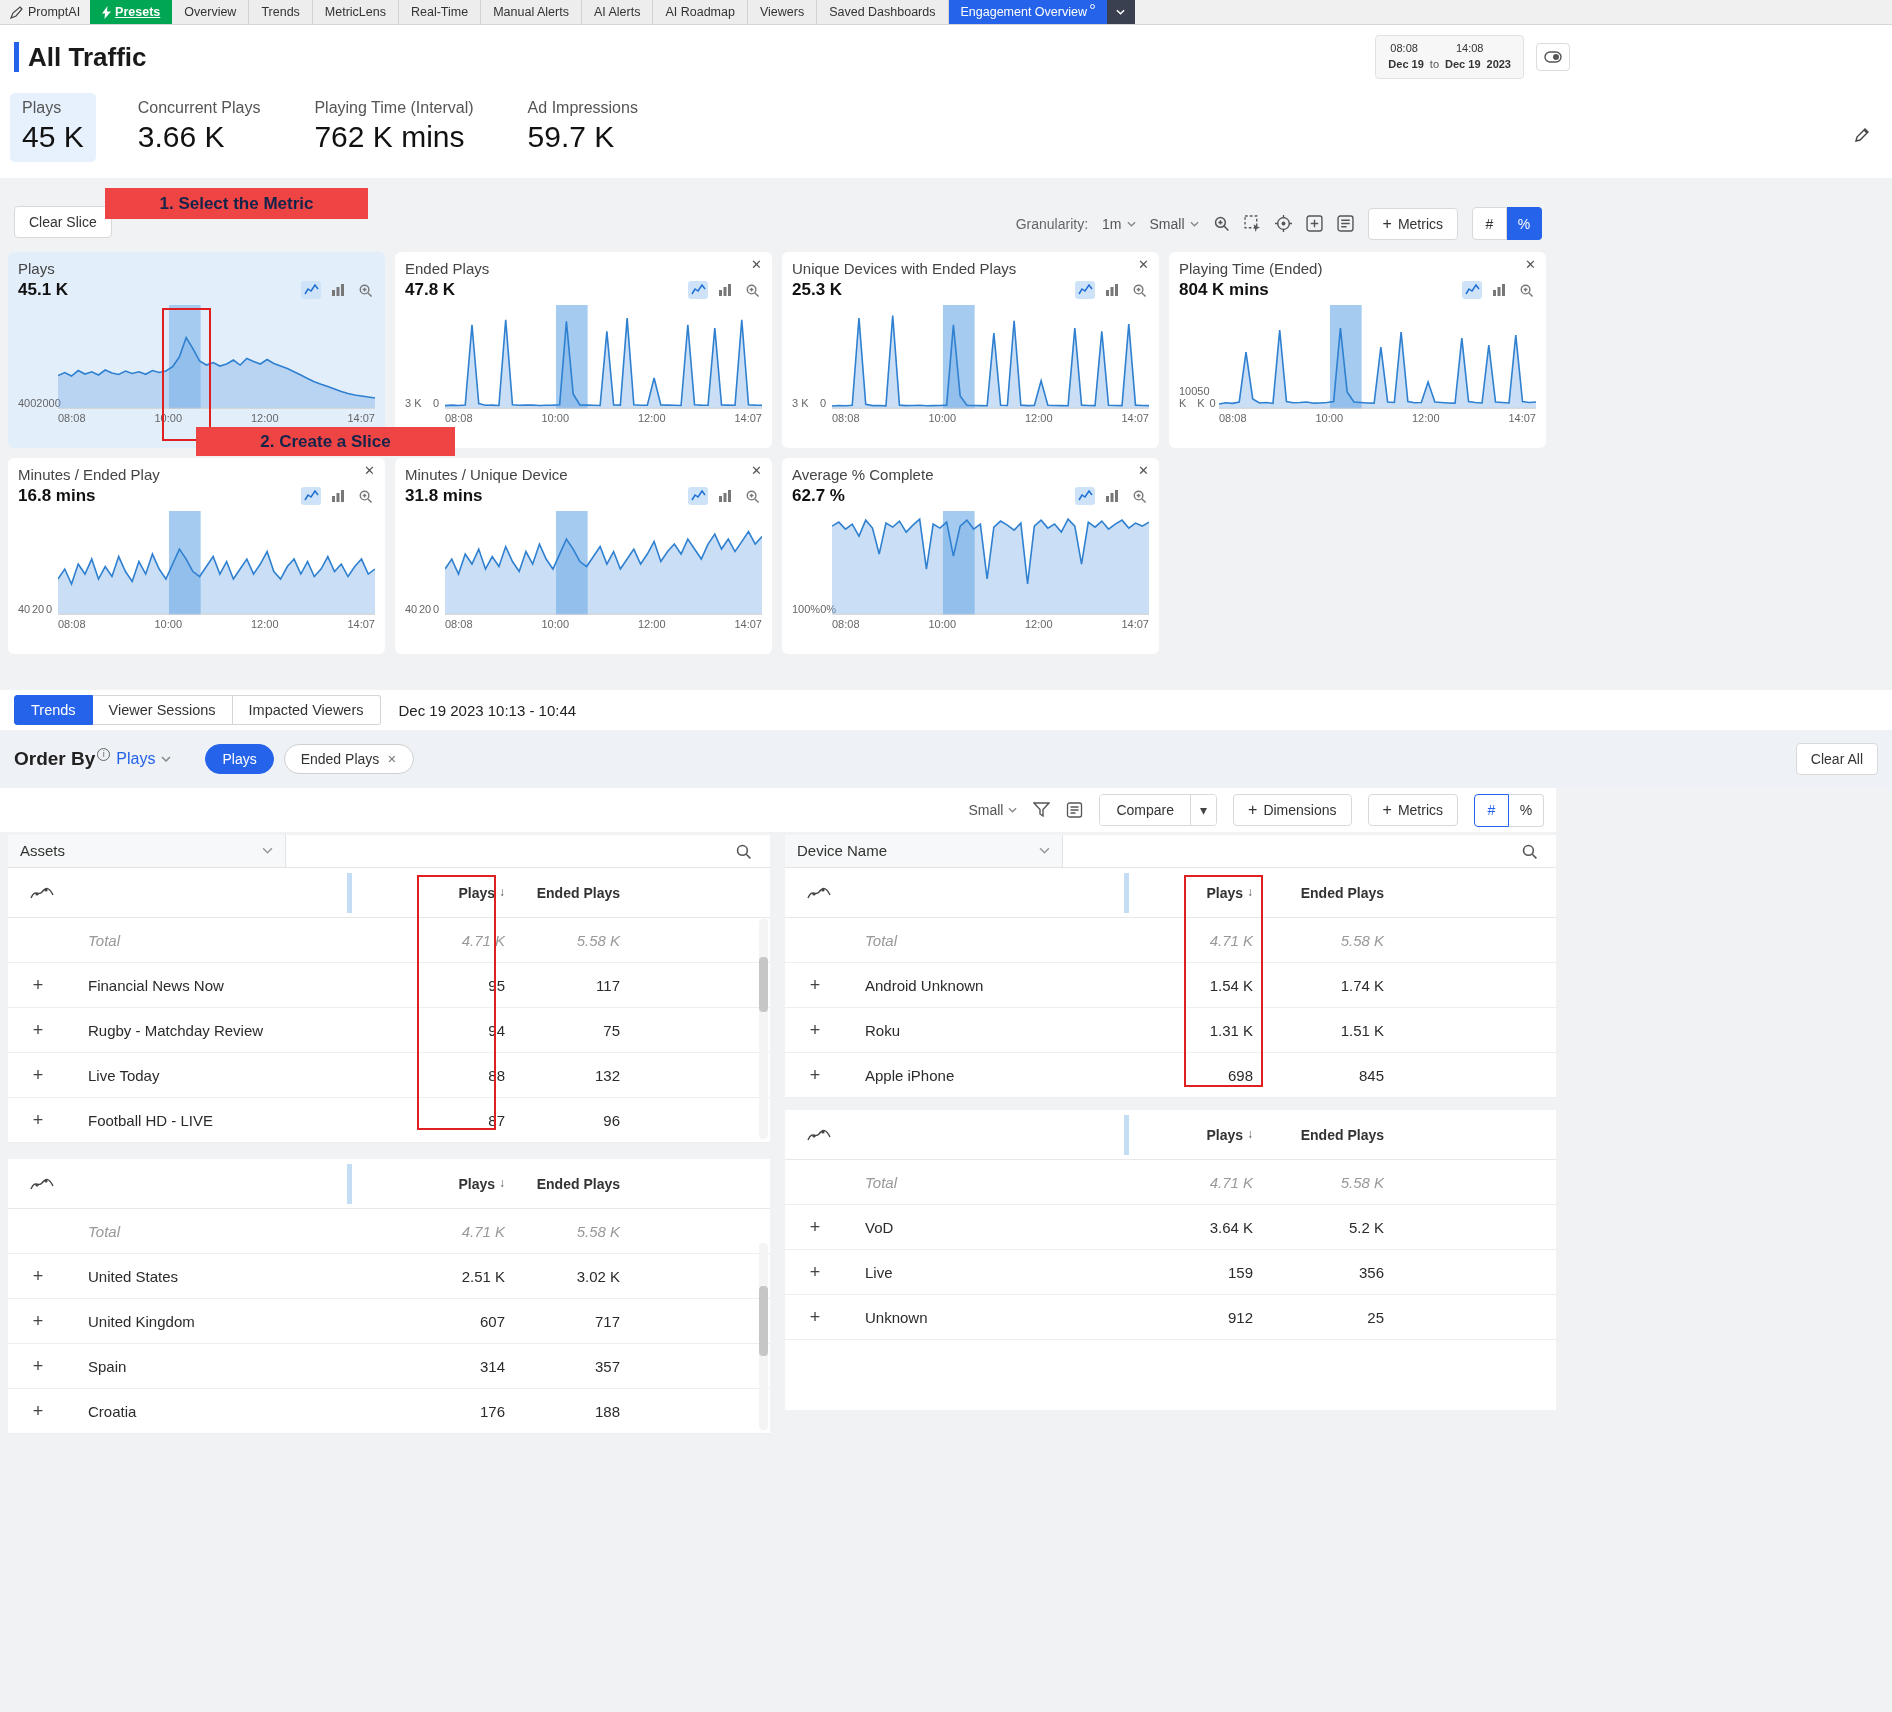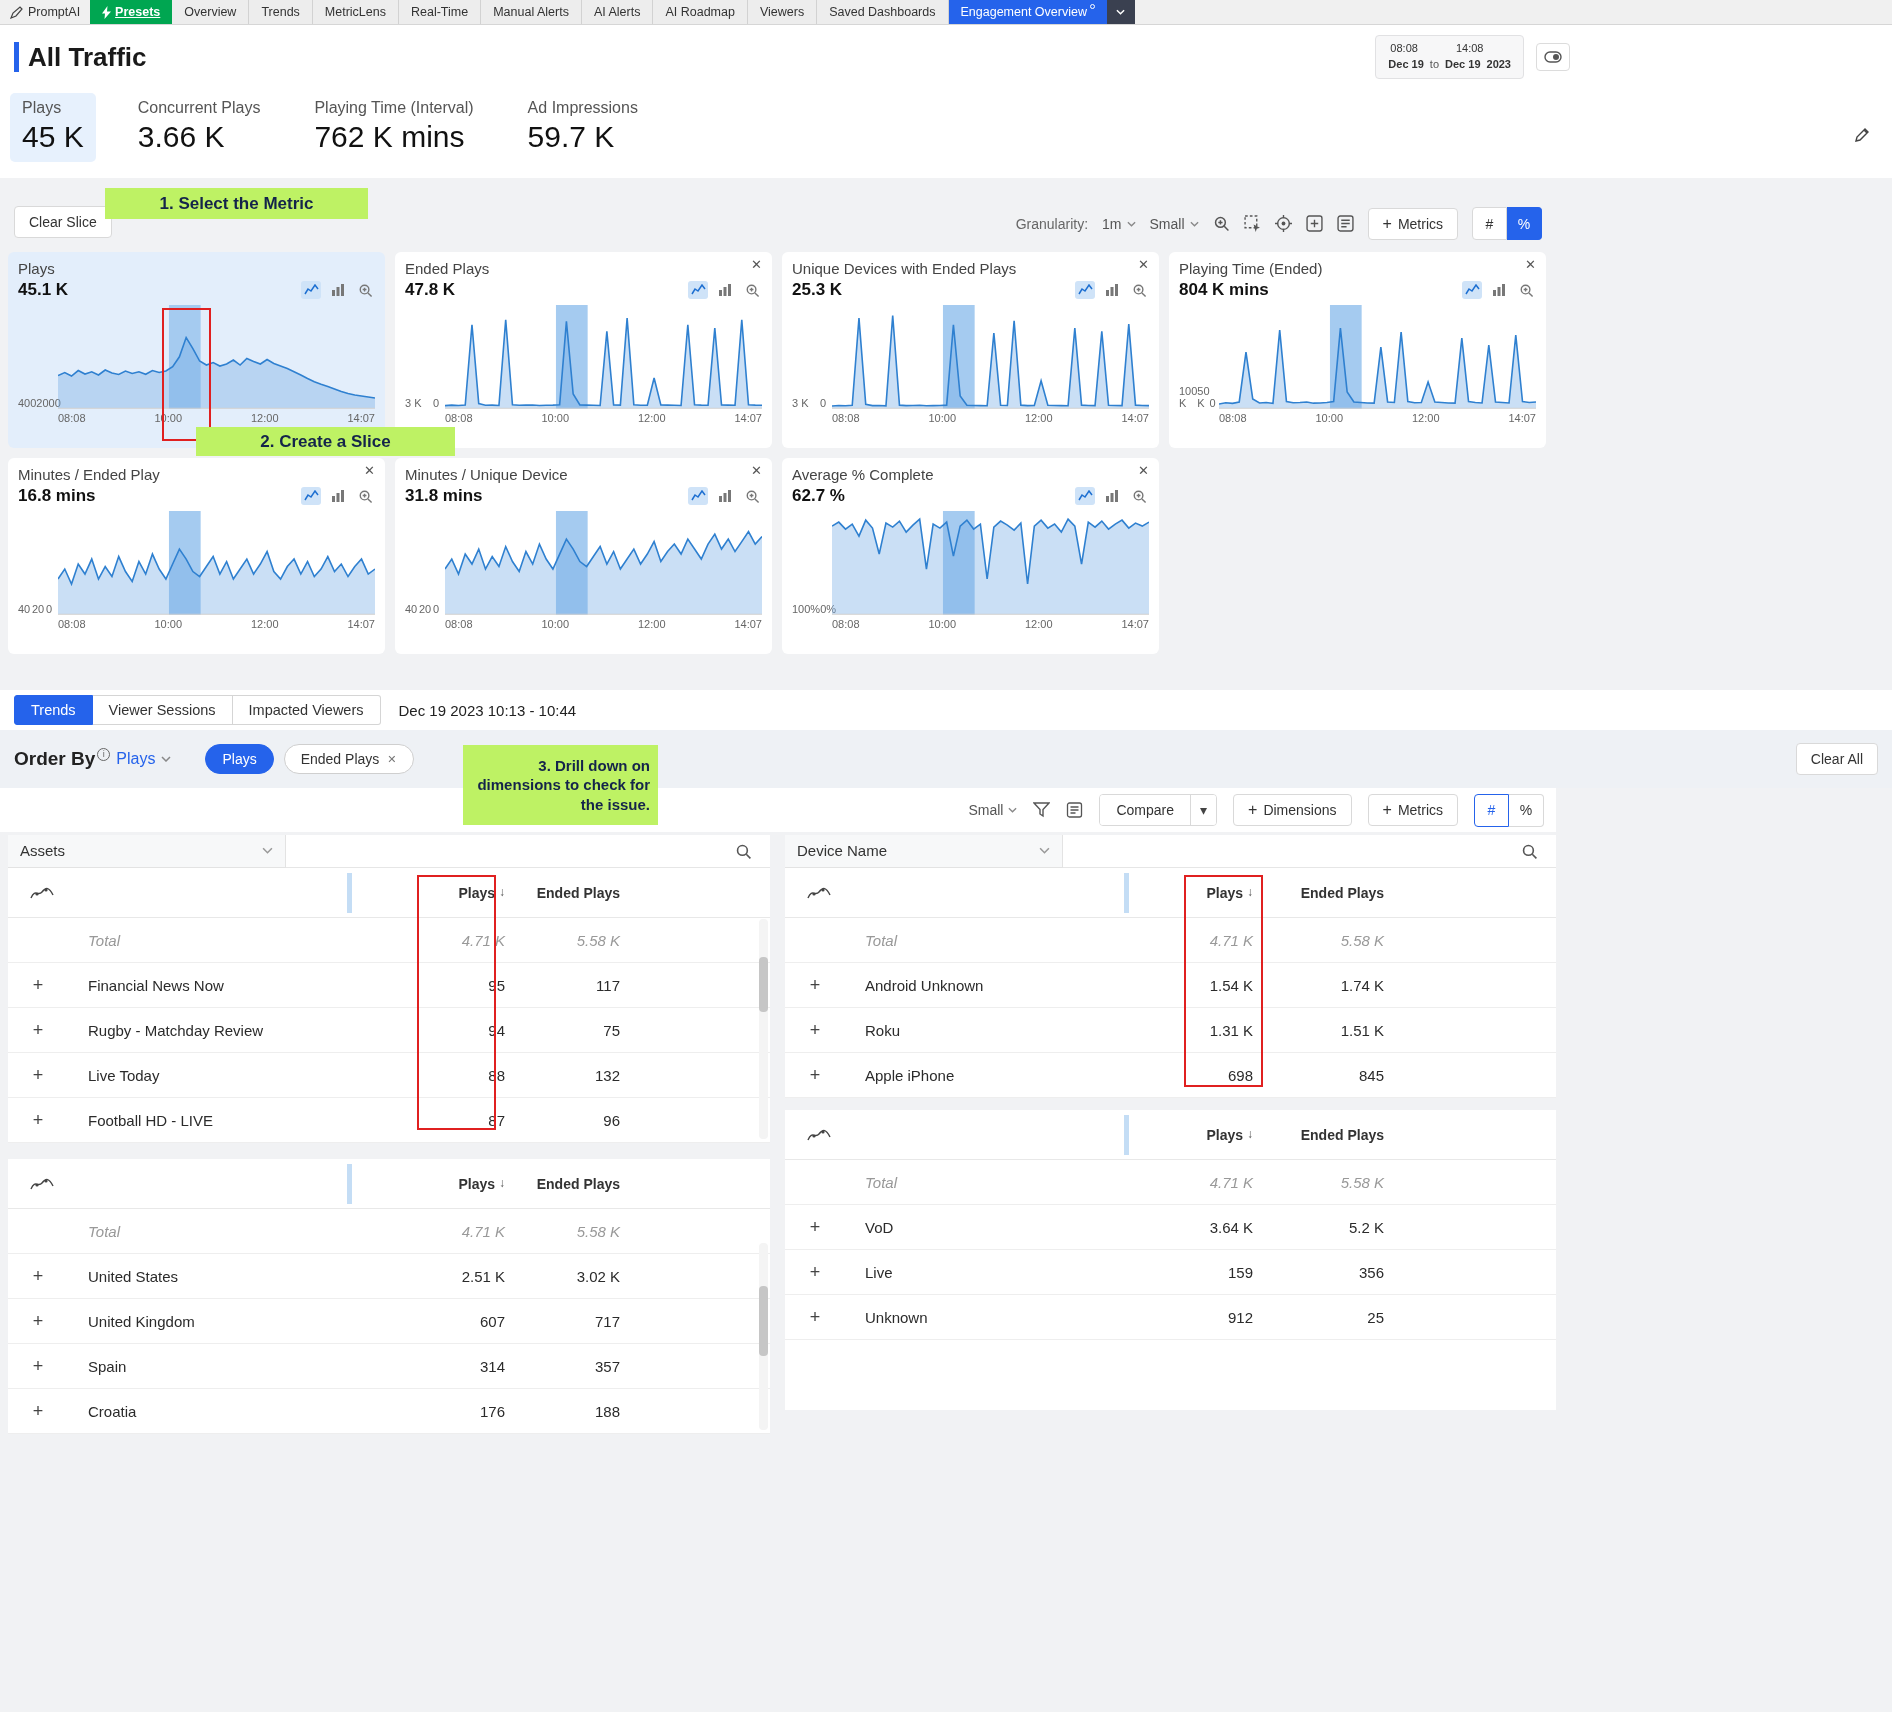--- a/index.html
+++ b/index.html
@@ -51,21 +51,21 @@
   .plus-btn { display:inline-flex; align-items:center; gap:6px; }
   .plus-btn .plus { font-size:16px; line-height:1; }
   .seg { display:inline-flex; }
   .seg button { width:35px; height:33px; font-size:14px; border:1px solid #d9d9d9; background:#fff; color:#333; }
   .seg .left { border-radius:4px 0 0 4px; }
   .seg .right { border-radius:0 4px 4px 0; border-left:none; }
   .seg .sel-filled { background:#2563eb; border-color:#2563eb; color:#fff; }
   .seg .sel-outline { border:1.5px solid #2563eb; color:#2563eb; }
 
   
-  .annotation { position:absolute; background:#bef264; color:#14244a; font-weight:600; z-index:30; display:flex; align-items:center; justify-content:center; text-align:right; }
+  .annotation { position:absolute; background:#ef4444; color:#14244a; font-weight:600; z-index:30; display:flex; align-items:center; justify-content:center; text-align:left; }
   .step1 { left:105px; top:10px; width:263px; height:31px; font-size:17px; }
   .step2 { left:196px; top:177px; width:259px; height:29px; font-size:17px; }
   .step3 { left:463px; top:15px; width:195px; height:80px; font-size:15px; line-height:1.3; padding:4px 8px; }
   .redbox { position:absolute; border:2px solid #e02020; pointer-events:none; z-index:25; }
   .chart-redbox { left:154px; top:56px; width:49px; height:133px; }
   .assets-redbox { left:409px; top:40px; width:79px; height:255px; }
   .device-redbox { left:399px; top:40px; width:79px; height:212px; }
 
   
   .charts { position:relative; padding:2px 8px 12px; }
@@ -618,21 +618,20 @@
 </div>
 
 <div class="trends-bar">
   <button class="tab-btn active">Trends</button>
   <button class="tab-btn">Viewer Sessions</button>
   <button class="tab-btn">Impacted Viewers</button>
   <span class="range-text">Dec 19 2023 10:13 - 10:44</span>
 </div>
 
 <div class="midwrap">
-  <div class="annotation step3">3. Drill down on dimensions to check for the issue.</div>
   <div class="orderby-row">
     <span class="ob-label">Order By</span>
     <span class="info">i</span>
     <span class="ob-value">
       <span>Plays</span>
       <svg class="caret" width="10" height="6" viewBox="0 0 10 6">
           <path d="M1 1l4 4 4-4" fill="none" stroke="#888" stroke-width="1.5"></path>
         </svg>
     </span>
     <span class="pills">

